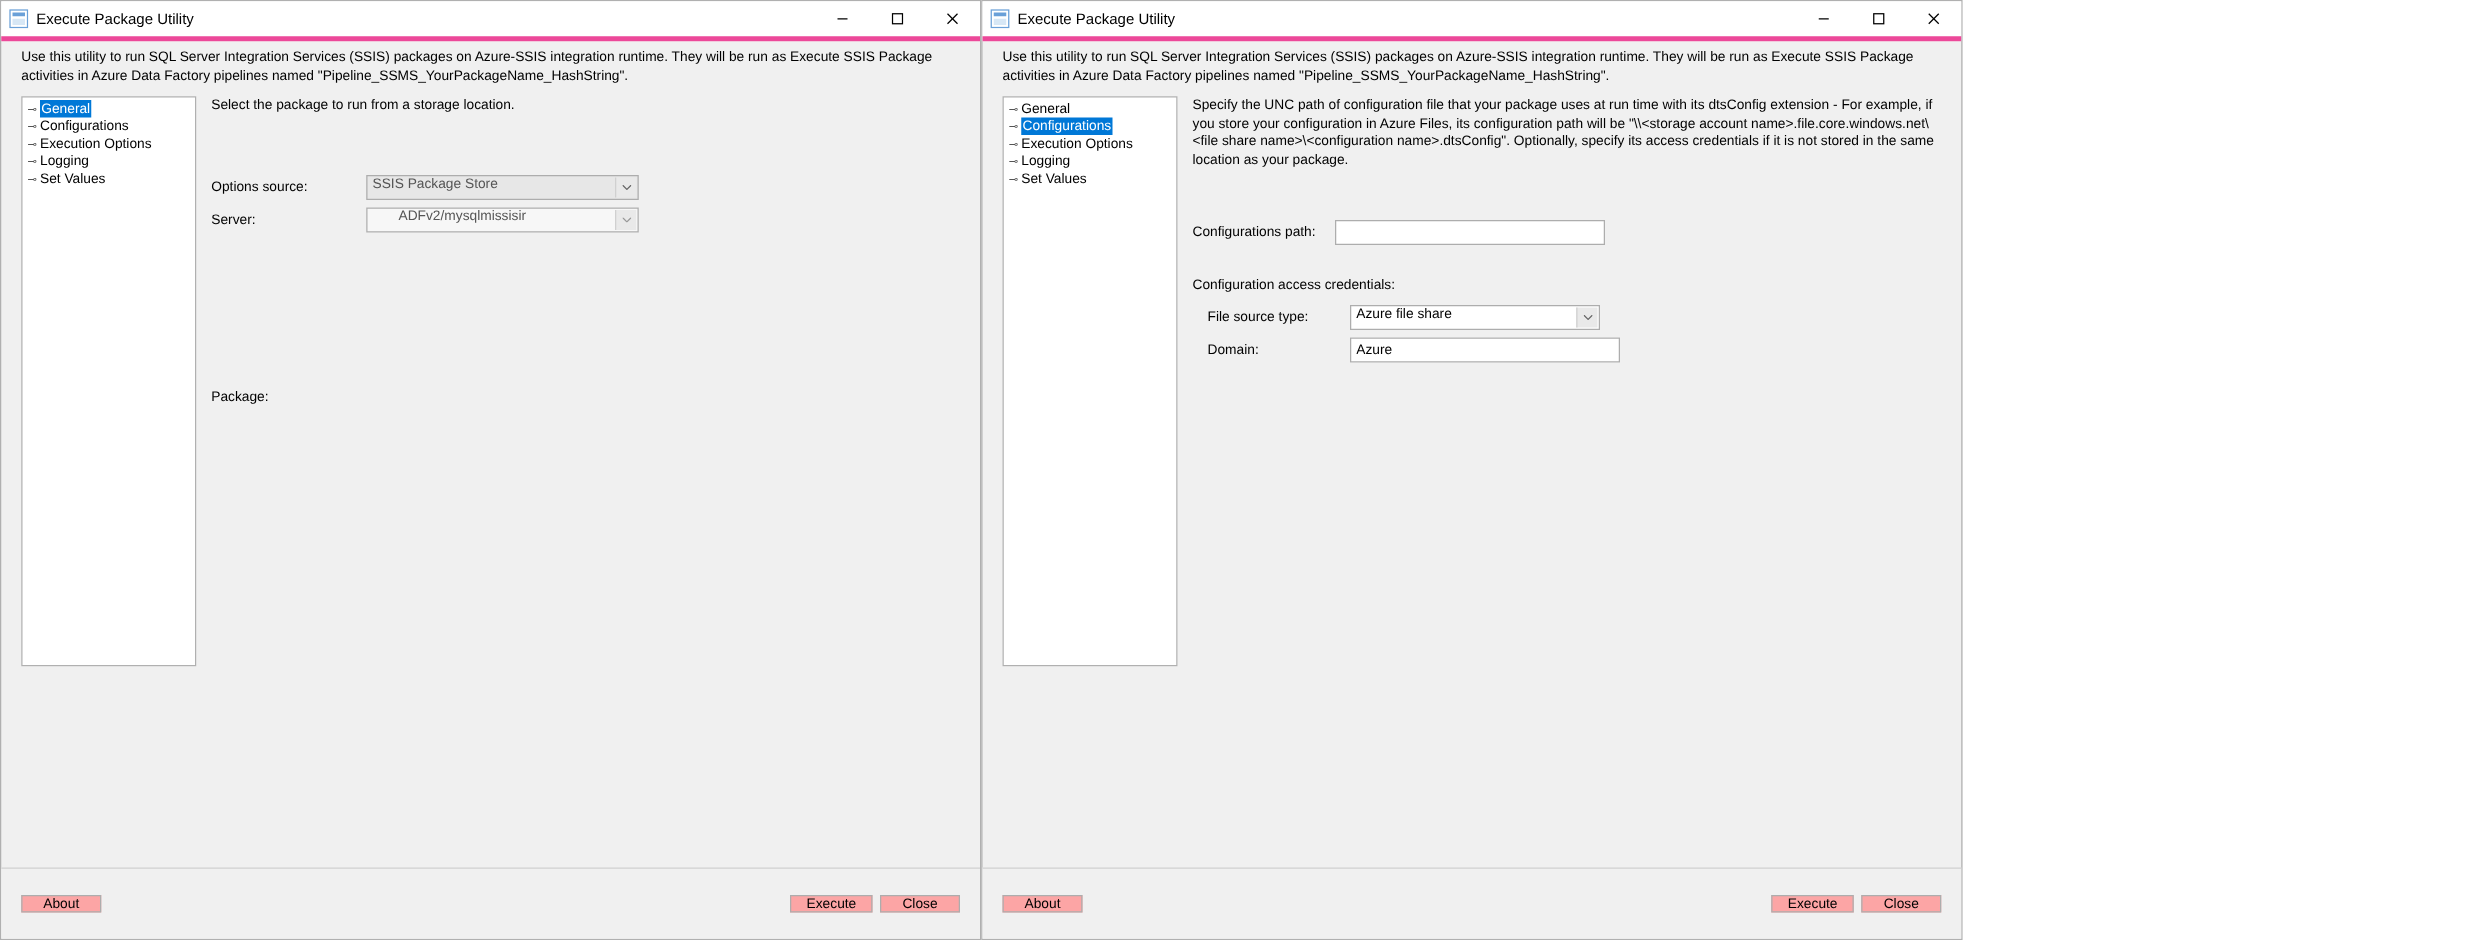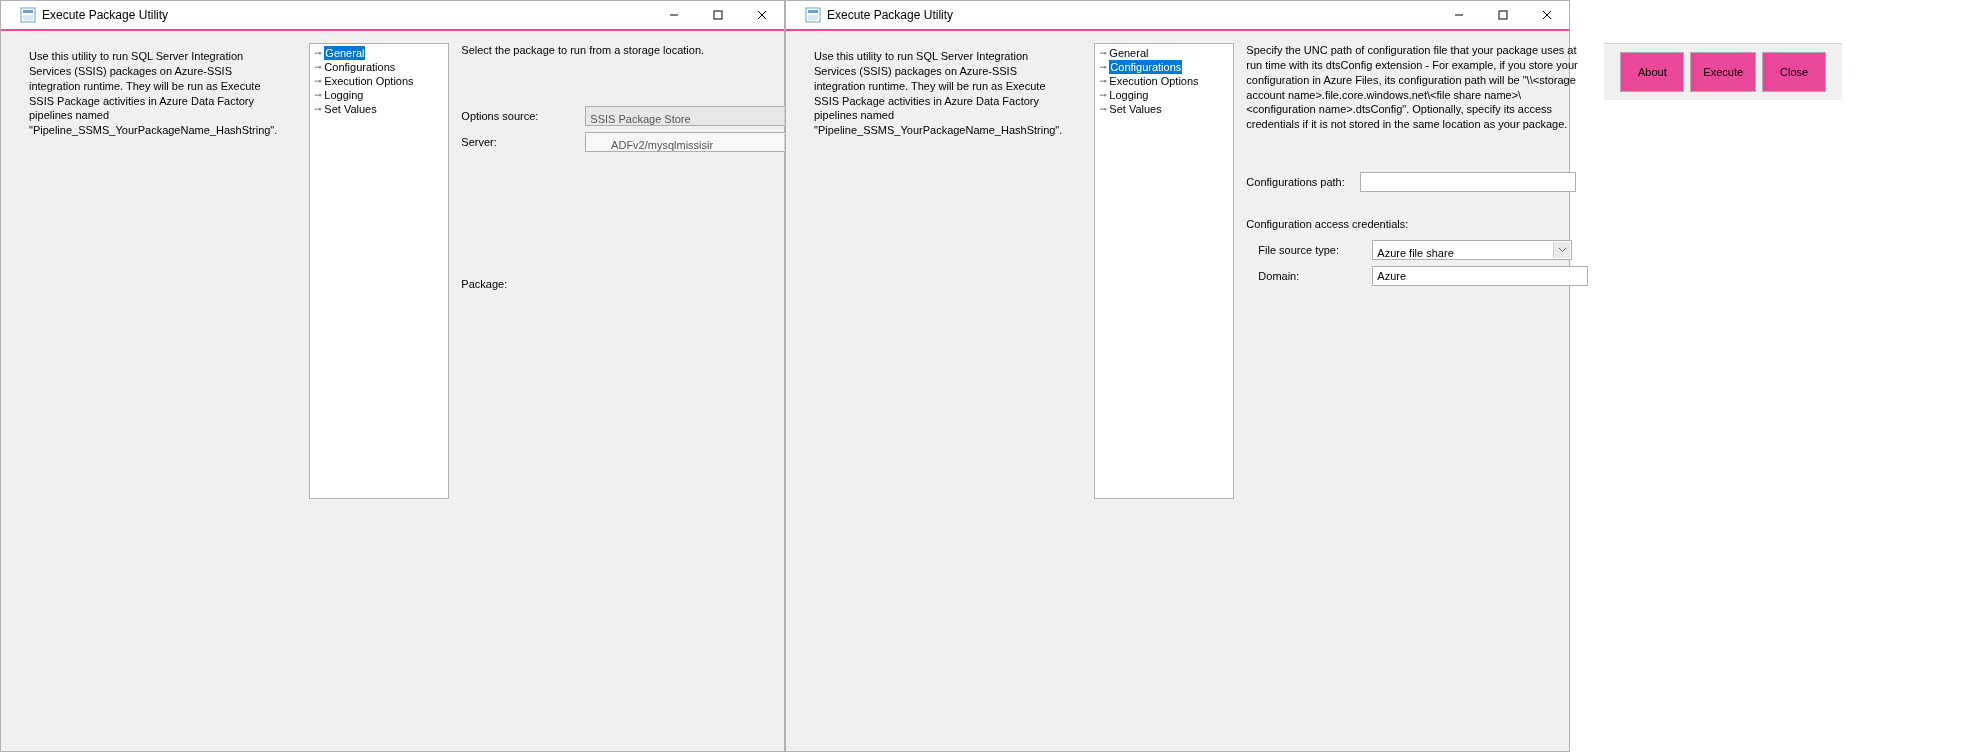--- a/index.html
+++ b/index.html
@@ -1,49 +1,49 @@
 <!DOCTYPE html>
 <html><head>
 <meta charset="utf-8">
 <style>
 html,body{margin:0;padding:0;font-family:"Segoe UI",Arial,sans-serif;font-size:11px;background:#fff;color:#000}
 .wrap{display:flex;width:1978px;height:755px}
 .window{width:785px;height:752px;border:1px solid #b0b0b0;background:#f0f0f0;position:relative;display:flex;flex-direction:column;box-sizing:border-box}
 .window+.window{margin-left:0}
-.titlebar{height:28px;background:#fff;display:flex;align-items:center;padding-left:19px;border-bottom:2px solid #ec4899}
+.titlebar{height:28px;background:#fff;display:flex;align-items:center;padding-left:6px;border-bottom:4px solid #ec4899}
 .titlebar .icon{width:16px;height:16px;display:inline-flex;margin-right:6px}
 .titlebar .title{flex:1;font-size:12px}
 .winbtns{display:flex;height:100%}
 .winbtn{width:44px;height:100%;display:flex;align-items:center;justify-content:center;font-family:Arial;font-size:10px}
 .winbtn svg{width:10px;height:10px}
-.body{display:flex;flex-direction:row;flex:1;padding:12px}
+.body{display:flex;flex-direction:column;flex:1;padding:0}
 .intro{padding:6px 16px 8px 16px;font-size:11px;line-height:1.35}
 .content{flex:1;display:flex;padding:0 16px}
 .nav{width:140px;border:1px solid #b0b0b0;background:#fff;height:456px;padding:2px 0;box-sizing:border-box;overflow:hidden}
 .nav-item{display:flex;align-items:center;padding:0 4px;height:14px;line-height:14px;white-space:nowrap;cursor:default}
 .nav-item .pin{width:10px;display:inline-block;color:#555;font-size:9px}
 .nav-item.sel .lbl{background:#0078d7;color:#fff;padding:0 1px}
 .panel{flex:1;padding:0 0 0 12px;font-size:11px}
 .panel .desc{margin-bottom:48px;margin-top:0;line-height:1.35}
 .row{display:flex;align-items:center;margin-bottom:6px}
 .row .lab{flex:0 0 124px}
 .row .lab2{flex:0 0 114px;padding-left:12px}
 .row .ctrl{flex:0 1 auto}
 .combo,.txt{height:20px;box-sizing:border-box;border:1px solid #adadad;background:#fff;font-family:inherit;font-size:11px;padding:0 4px}
-.combo{display:flex;align-items:flex-end;width:218px;position:relative}
+.combo{display:flex;align-items:flex-start;width:218px;position:relative}
 .combo.disabled{background:#e7e7e7;color:#555}
 .combo .arrow{position:absolute;right:1px;top:1px;bottom:1px;width:16px;display:flex;align-items:center;justify-content:center;border-left:1px solid #d0d0d0;background:#e9e9e9}
 .combo .arrow svg{width:7px;height:4px}
 .txt{width:218px}
 .txt.wide{width:307px}
 .section-gap{height:120px}
 .chk{width:13px;height:13px;margin:0 5px 0 0;vertical-align:middle;accent-color:#0078d7}
 .footer{height:56px;border-top:1px solid #d0d0d0;display:flex;align-items:center;padding:0 16px;background:#f0f0f0}
 .footer .spacer{flex:1}
-.btn{height:40px;min-width:64px;border:1px solid #adadad;background:#ec4899;font-family:inherit;font-size:11px;margin-left:6px;padding:0 12px;cursor:default}
+.btn{height:14px;min-width:64px;border:1px solid #adadad;background:#fca5a5;font-family:inherit;font-size:11px;margin-left:6px;padding:0 12px;cursor:default}
 .btn:first-child{margin-left:0}
 .sublab{margin:6px 0 10px 0}
 input.field{height:20px;border:1px solid #adadad;background:#fff;font-family:inherit;font-size:11px;padding:0 4px;box-sizing:border-box}
 input.field.w200{width:216px}
 </style>
 </head>
 <body>
 
 <div class="wrap">
 

